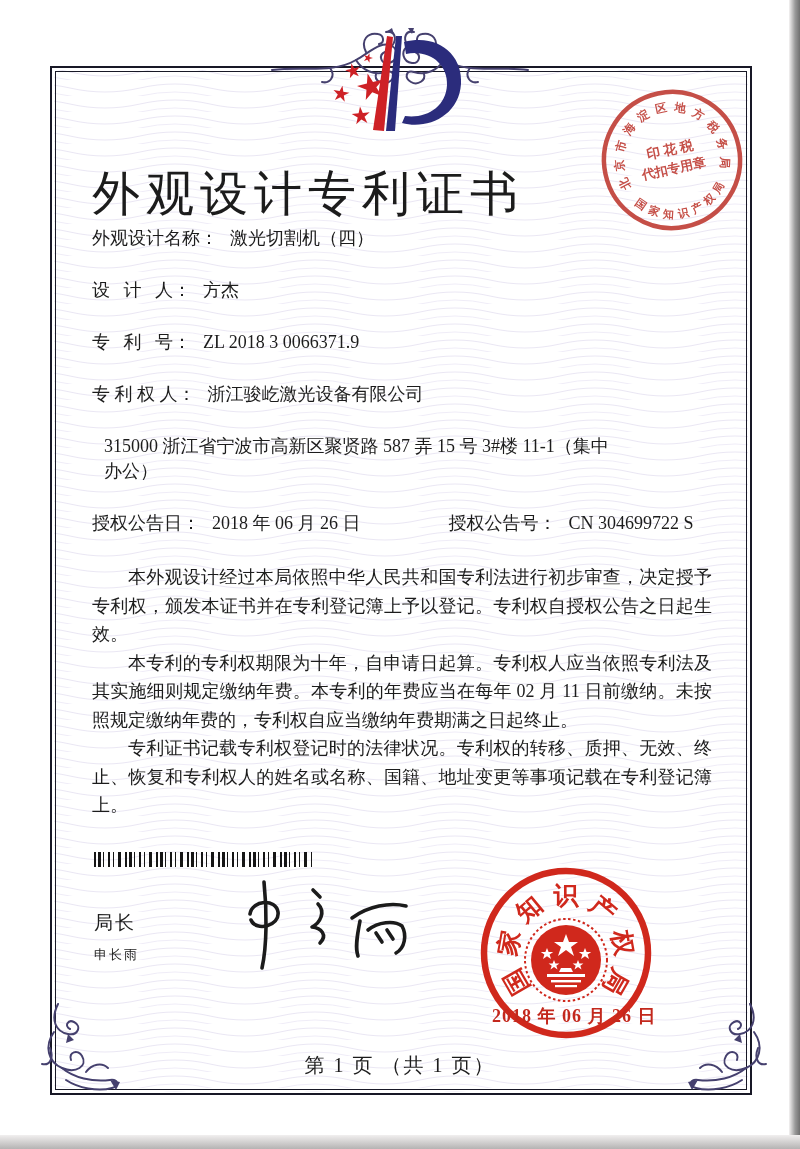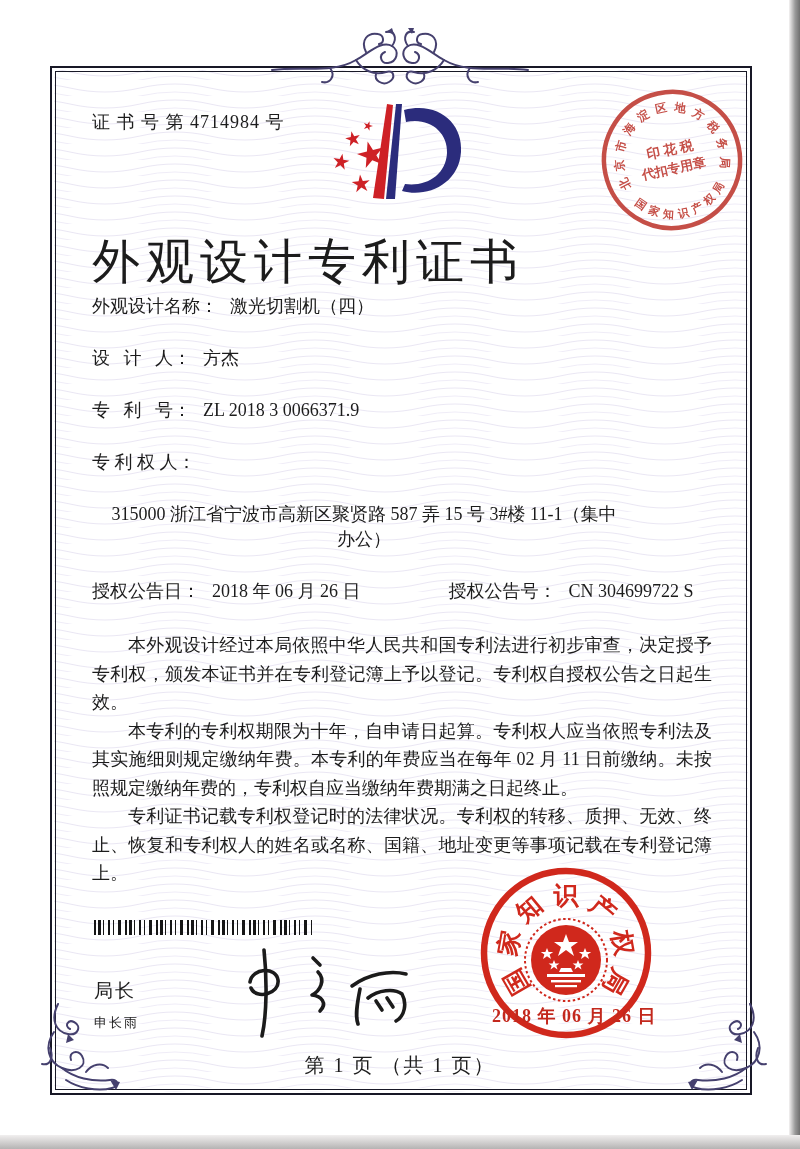--- a/index.html
+++ b/index.html
@@ -20,21 +20,21 @@
   .oc-left{left:40px;top:1002px;}
   .oc-right{left:684px;top:1002px;transform:scaleX(-1);}
   
   .content{position:absolute;left:92px;top:66px;width:620px;z-index:2;}
   .cert-no{margin-top:44px;font-size:18px;letter-spacing:1px;}
   .logo-wrap{text-align:center;margin-top:-38px;height:128px;}
   .title{font-size:48px;font-weight:normal;letter-spacing:6px;margin-top:6px;}
   .fields{font-size:18px;}
   .f-row{display:flex;margin-bottom:27px;line-height:25px;}
   .f-label{white-space:pre;flex:none;}
-  .f-value{margin-left:12px;max-width:520px;text-align:center;}
+  .f-value{margin-left:12px;max-width:520px;}
   .grant-pair{display:flex;margin-left:88px;}
   .body-text{margin-top:6px;font-size:18px;line-height:28.5px;text-align:justify;}
   .body-text p{margin:0;text-indent:2em;}
   .bottom-block{position:relative;margin-top:16px;height:210px;}
   .barcode{position:absolute;left:2px;top:16px;width:218px;height:15px;
      background-image:repeating-linear-gradient(90deg,
        #161616 0 2px,transparent 2px 4px,#161616 4px 7px,transparent 7px 9px,
        #161616 9px 10px,transparent 10px 14px,#161616 14px 16px,transparent 16px 19px,
        #161616 19px 20px,transparent 20px 24px,#161616 24px 27px,transparent 27px 31px);}
   .signer-title{position:absolute;left:2px;top:74px;font-size:19px;letter-spacing:2px;}
@@ -96,21 +96,20 @@
     <path d="M14,30 C4,44 8,60 22,66 C36,72 48,64 42,54 C38,47 28,50 31,58"></path>
     <path d="M22,66 C34,76 52,80 70,78 C78,77 80,84 72,86 C58,90 38,86 26,78"></path>
     <path d="M10,46 C14,56 10,64 2,62"></path>
     <path d="M46,70 C52,62 62,60 68,66"></path>
   </g>
   <path d="M70,78 l10,2 -4,8 z M28,32 l6,6 -8,3 z" fill="#45406e"></path>
 </svg>
 
 <div class="content">
 
-  <div class="cert-no">证 书 号 第 4714984 号</div>
 
   <div class="logo-wrap">
     <svg width="175" height="122" viewBox="0 0 175 122">
       <defs>
         <path id="star" d="M0,-10 L2.23,-3.07 9.51,-3.09 3.61,1.17 5.88,8.09 0,3.8 -5.88,8.09 -3.61,1.17 -9.51,-3.09 -2.23,-3.07 Z"></path>
       </defs>
       <g fill="#ce2126">
         <use href="#star" transform="translate(53,30) scale(0.5) rotate(18)"></use>
         <use href="#star" transform="translate(38,43) scale(0.78) rotate(-12)"></use>
         <use href="#star" transform="translate(56,59) scale(1.4) rotate(-14)"></use>
@@ -135,20 +134,21 @@
     <div class="f-row">
       <span class="f-label">设   计   人：</span>
       <span class="f-value">方杰</span>
     </div>
     <div class="f-row">
       <span class="f-label">专   利   号：</span>
       <span class="f-value">ZL 2018 3 0066371.9</span>
     </div>
     <div class="f-row">
       <span class="f-label">专 利 权 人：</span>
+      <span class="f-value">浙江骏屹激光设备有限公司</span>
     </div>
     <div class="f-row">
       <span class="f-value">315000 浙江省宁波市高新区聚贤路 587 弄 15 号 3#楼 11-1（集中办公）</span>
     </div>
     <div class="f-row">
       <span class="f-label">授权公告日：</span>
       <span class="f-value">2018 年 06 月 26 日</span>
       <span class="grant-pair">
         <span class="f-label">授权公告号：</span>
         <span class="f-value">CN 304699722 S</span>

